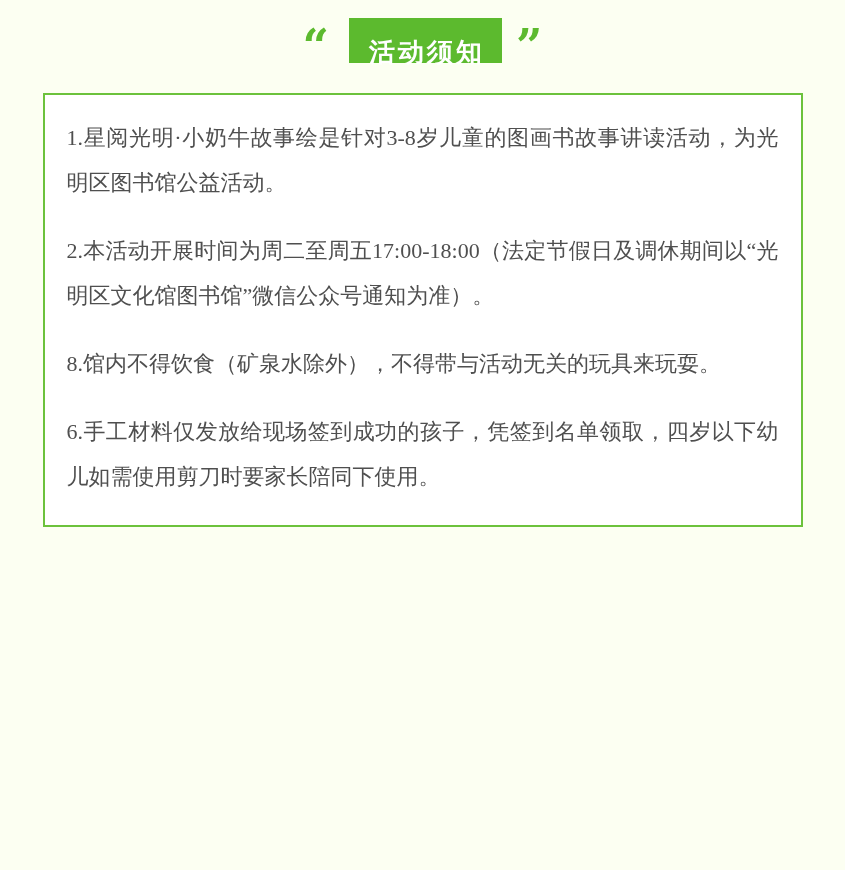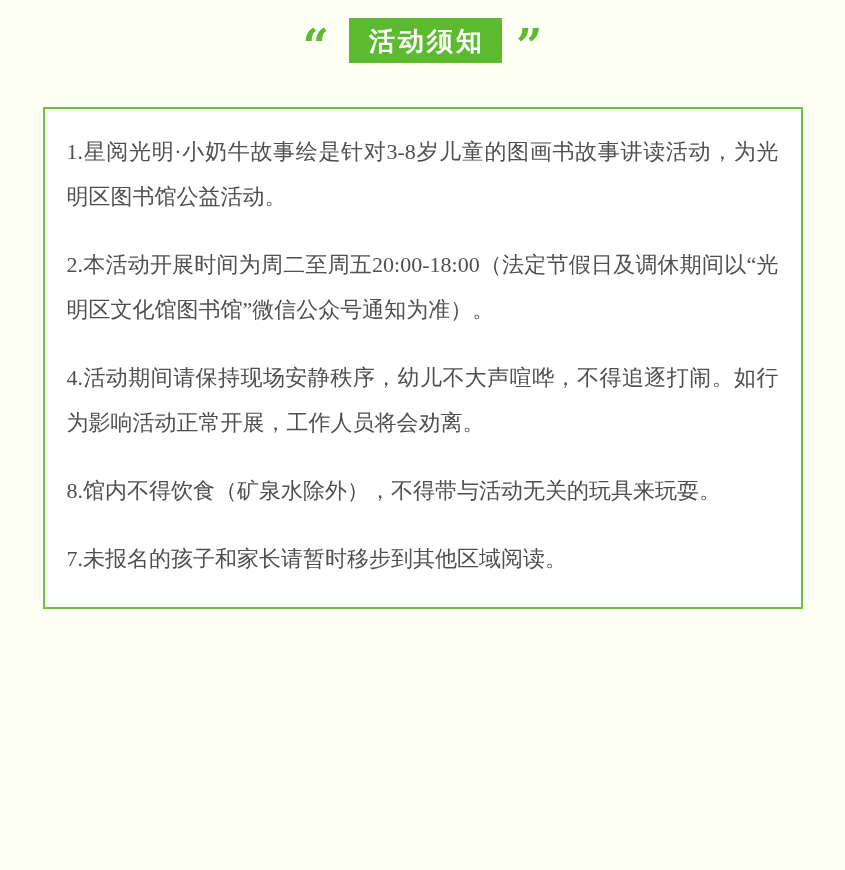--- a/index.html
+++ b/index.html
@@ -43,27 +43,27 @@
   .quote-close { margin-left: 14px; }
   .badge {
     background: var(--accent);
     color: var(--badge-text);
     font-family: "Liberation Sans", "DejaVu Sans", sans-serif;
     font-weight: bold;
     font-size: 26px;
     letter-spacing: 3px;
     height: 45px;
     line-height: 45px;
-    padding: 1px 17px 0 20px;
+    padding: 12px 17px 0 20px;
     text-align: center;
     white-space: nowrap;
   }
   .notice-box {
     width: 760px;
-    margin: 44px auto 0 auto;
+    margin: 30px auto 0 auto;
     background: var(--box-bg);
     border: 2px solid var(--box-border);
     padding: 20px 22px 26px 22px;
     font-family: Liberation Serif, serif;
   }
   .notice-item {
     margin: 0 0 23px 0;
     font-size: 22px;
     line-height: 45px;
     color: var(--text);
@@ -76,17 +76,16 @@
 <body>
 
 <div class="header">
   <span class="quote quote-open">“</span>
   <div class="badge">活动须知</div>
   <span class="quote quote-close">”</span>
 </div>
 
 <div class="notice-box">
   <p class="notice-item">1.星阅光明·小奶牛故事绘是针对3-8岁儿童的图画书故事讲读活动，为光明区图书馆公益活动。</p>
-  <p class="notice-item">2.本活动开展时间为周二至周五20:00-18:00（法定节假日及调休期间以“光明区文化馆图书馆”微信公众号通知为准）。</p>
-  <p class="notice-item">4.活动期间请保持现场安静秩序，幼儿不大声喧哗，不得追逐打闹。如行为影响活动正常开展，工作人员将会劝离。</p>
+  <p class="notice-item">2.本活动开展时间为周二至周五17:00-18:00（法定节假日及调休期间以“光明区文化馆图书馆”微信公众号通知为准）。</p>
   <p class="notice-item">8.馆内不得饮食（矿泉水除外），不得带与活动无关的玩具来玩耍。</p>
-  <p class="notice-item">7.未报名的孩子和家长请暂时移步到其他区域阅读。</p>
+  <p class="notice-item">6.手工材料仅发放给现场签到成功的孩子，凭签到名单领取，四岁以下幼儿如需使用剪刀时要家长陪同下使用。</p>
 </div>
 
 </body></html>

